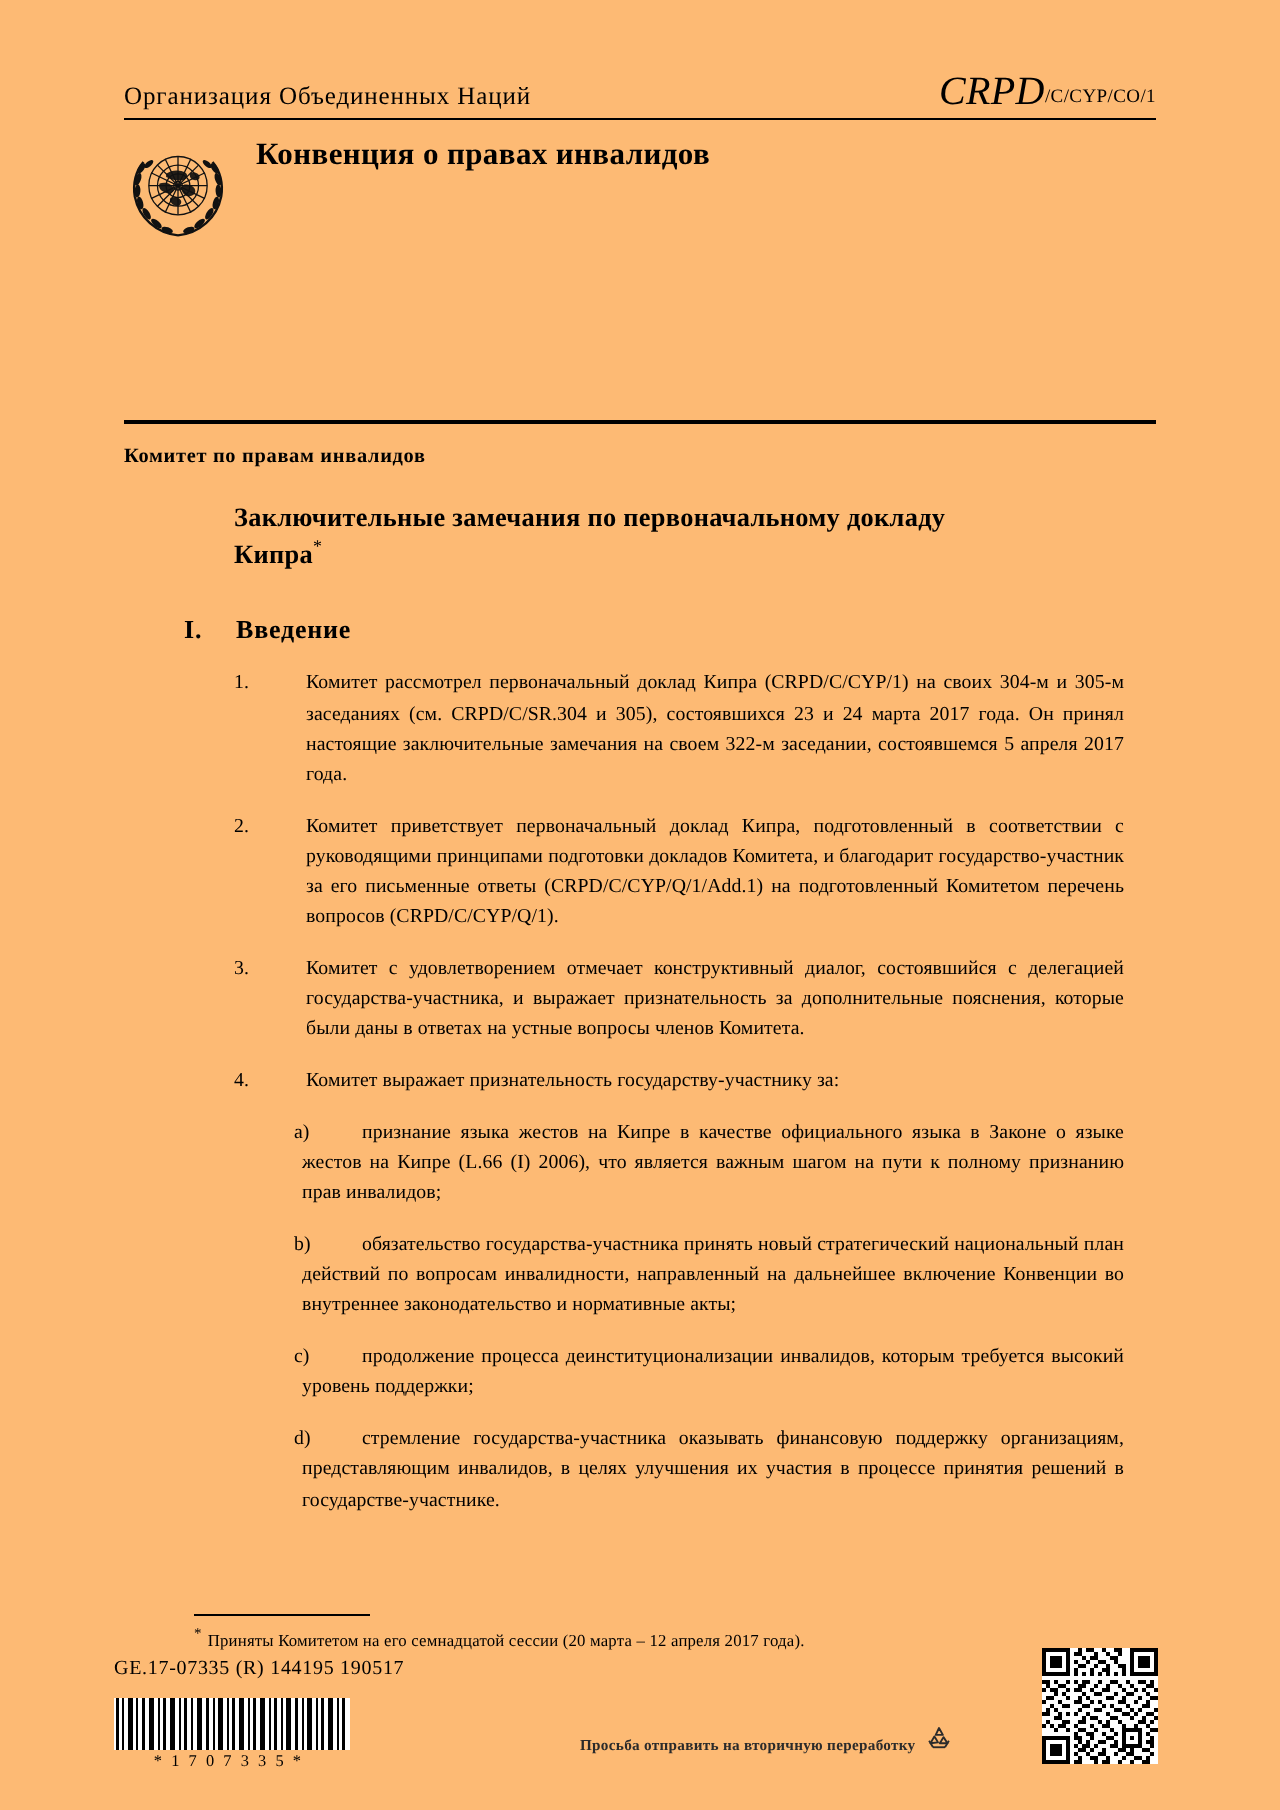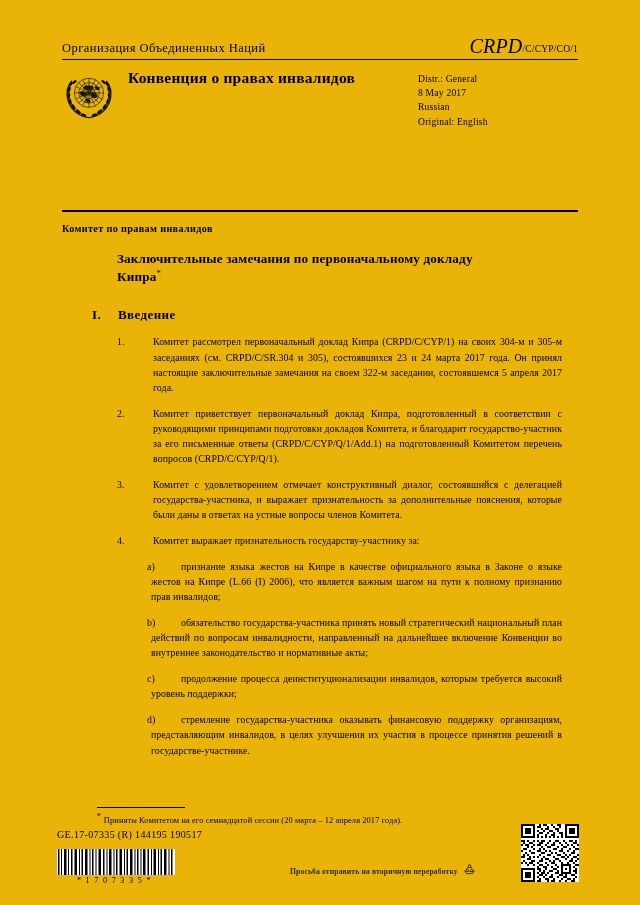--- a/index.html
+++ b/index.html
@@ -8,21 +8,21 @@
     background: #ffffff;
   }
   body {
     font-family: "Liberation Serif", serif;
     color: #000000;
   }
   .page {
     position: relative;
     width: 640px;
     height: 905px;
-    background: #eab308;
+    background: #fdba74;
     overflow: hidden;
     box-sizing: border-box;
   }
 
   
   .masthead {
     position: absolute;
     left: 62px;
     top: 36px;
     width: 516px;
@@ -328,26 +328,20 @@
         <g fill="#111" opacity="0.92">
           <path d="M39 35 C44 31 52 31 57 34 C60 36 58 40 54 41 C49 42 43 40 39 38 Z"></path>
           <path d="M33 44 C38 42 44 44 46 48 C47 51 44 54 40 53 C35 52 31 48 33 44 Z"></path>
           <path d="M56 45 C61 44 66 47 66 51 C66 55 61 57 57 55 C53 53 52 47 56 45 Z"></path>
           <path d="M44 57 C48 56 53 58 53 61 C53 64 49 66 46 64 C43 62 41 58 44 57 Z"></path>
           <path d="M62 34 C66 33 70 35 70 38 C70 41 66 42 63 40 C61 39 60 35 62 34 Z"></path>
         </g>
       </svg>
     </div>
     <div class="conv-title">Конвенция о правах инвалидов</div>
-    <div class="distr">
-      <div>Distr.: General</div>
-      <div>8 May 2017</div>
-      <div>Russian</div>
-      <div>Original: English</div>
-    </div>
   </div>
 
   <div class="rule-thick"></div>
 
   <div class="committee">Комитет по правам инвалидов</div>
 
   <div class="content">
 
     <div class="doc-title"><span>Заключительные замечания по первоначальному докладу Кипра</span><span class="fnmark">*</span></div>
 

